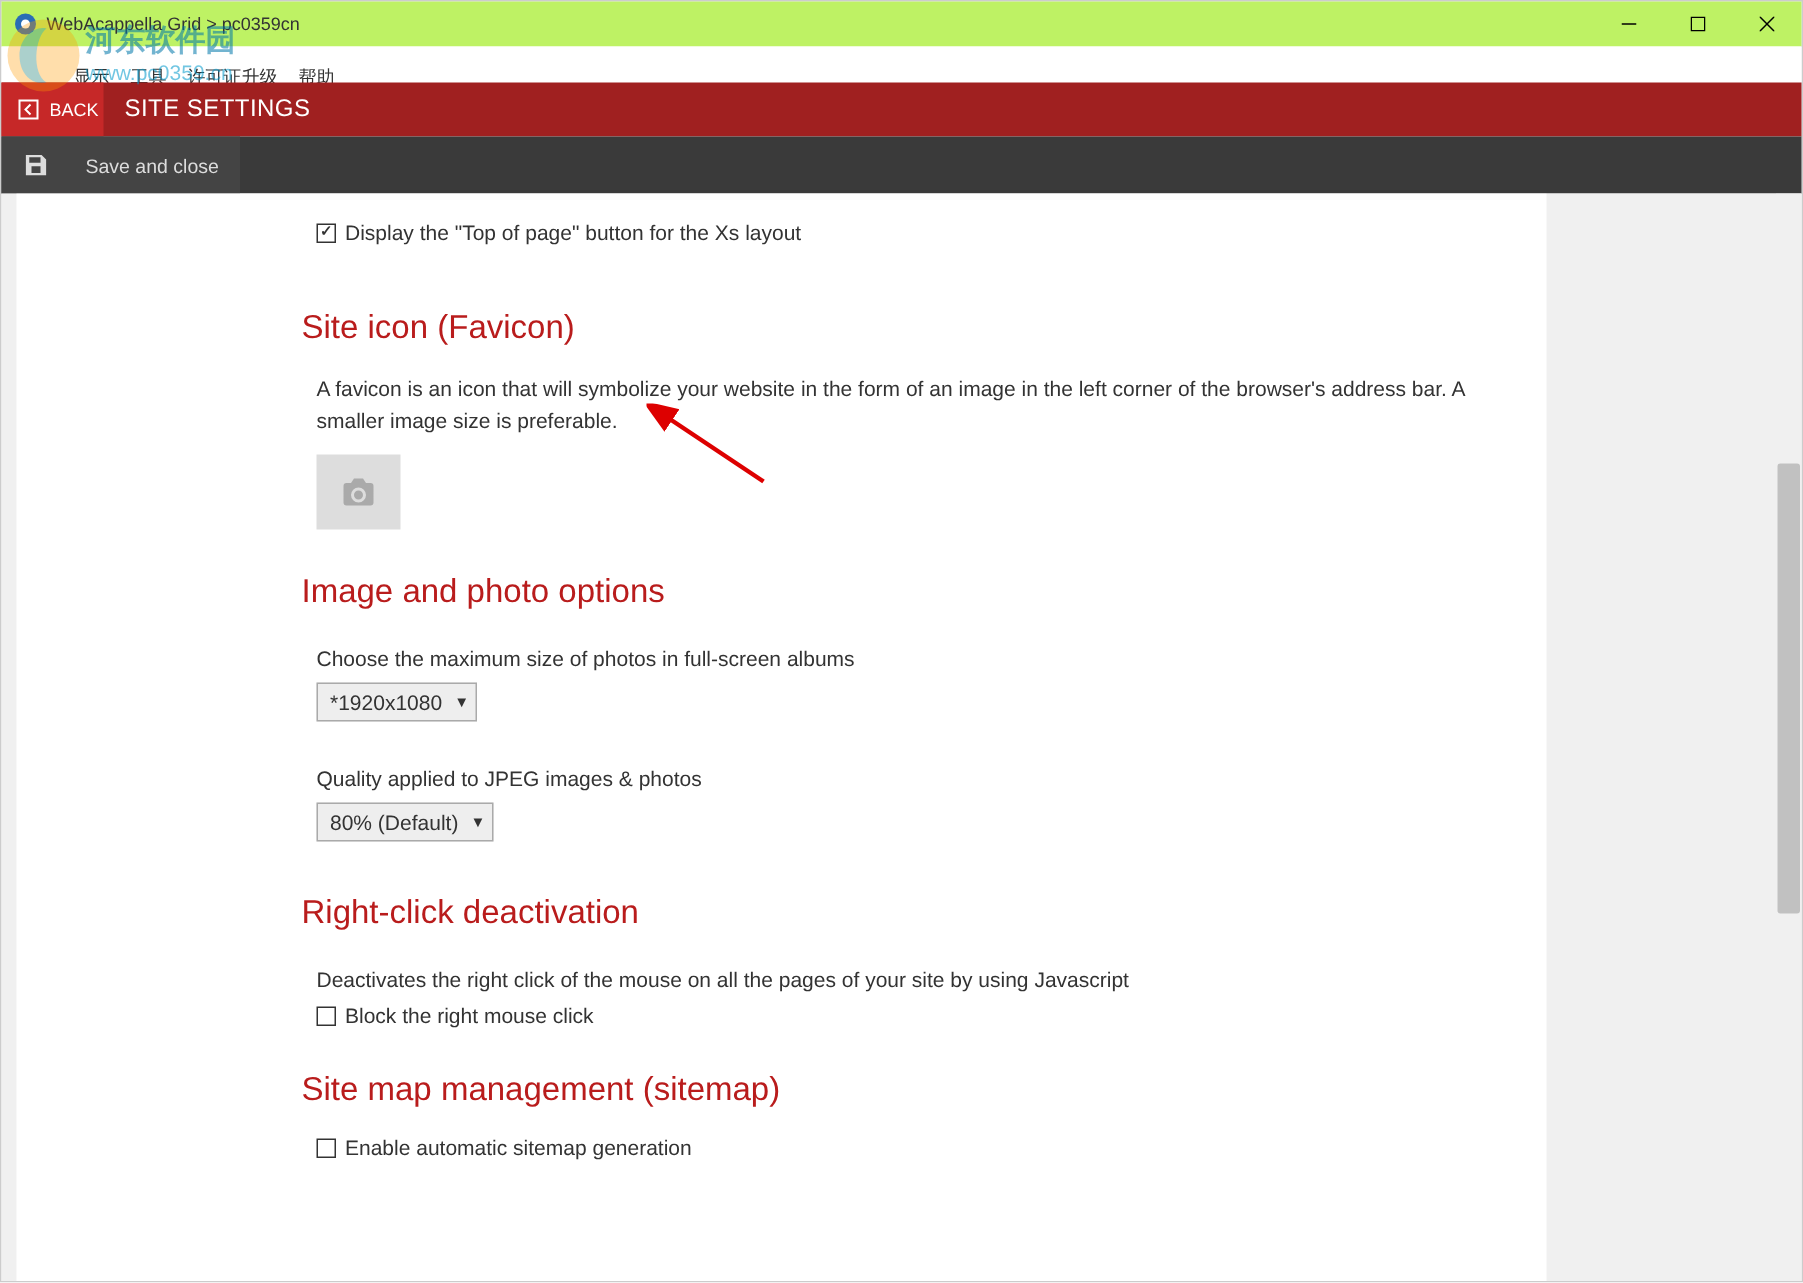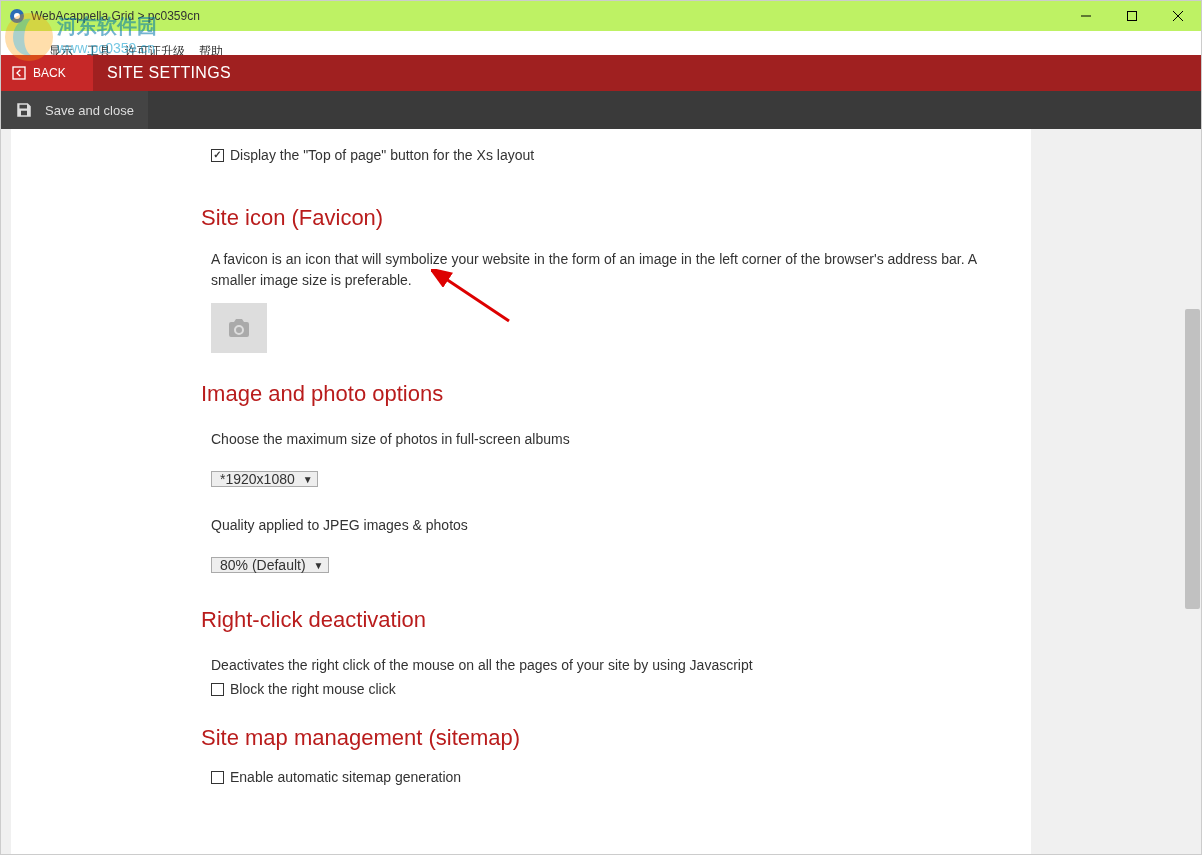--- a/index.html
+++ b/index.html
@@ -10,44 +10,44 @@
 .titlebar-icon { width: 16px; height: 16px; margin-right: 6px; }
 .titlebar-text { font-size: 12px; color: #333; flex: 1; }
 .titlebar-controls { display: flex; }
 .titlebar-btn { width: 46px; height: 30px; display: flex; align-items: center; justify-content: center; font-size: 14px; color: #333; }
 .titlebar-btn svg { width: 10px; height: 10px; }
 
 .menubar { height: 24px; display: flex; align-items: center; padding-left: 48px; gap: 14px; background: #fff; }
 .menubar-item { font-size: 12px; color: #333; cursor: pointer; margin-top: 16px; }
 
 .redbar { height: 36px; background: #a02020; display: flex; align-items: stretch; }
-.back-btn { width: 92px; background: #c62828; display: flex; align-items: center; gap: 6px; padding-left: 10px; color: #fff; font-size: 12px; font-weight: 500; cursor: pointer; }
+.back-btn { width: 68px; background: #c62828; display: flex; align-items: center; gap: 6px; padding-left: 10px; color: #fff; font-size: 12px; font-weight: 500; cursor: pointer; }
 .back-btn svg { width: 16px; height: 16px; fill: #fff; }
 .redbar-title { display: flex; align-items: center; padding-left: 14px; color: #fff; font-size: 16px; letter-spacing: 0.3px; }
 
 .toolbar2 { height: 38px; background: #3a3a3a; display: flex; align-items: stretch; }
-.save-btn { display: flex; align-items: center; gap: 12px; padding: 0 14px; color: #ddd; font-size: 13px; cursor: pointer; background: #444; }
+.save-btn { display: flex; align-items: center; gap: 24px; padding: 0 14px; color: #ddd; font-size: 13px; cursor: pointer; background: #444; }
 .save-btn svg { width: 18px; height: 18px; fill: #ddd; }
 
 .content-wrap { flex: 1; display: flex; background: #f0f0f0; overflow: hidden; position: relative; }
 .content { flex: 1; margin: 0 170px 0 10px; background: #fff; overflow-y: auto; padding: 18px 0 30px 0; }
 .scrollbar { position: absolute; right: 0; top: 0; bottom: 0; width: 17px; background: #f0f0f0; }
 .scroll-thumb { position: absolute; right: 1px; width: 15px; top: 180px; height: 300px; background: #c1c1c1; border-radius: 2px; }
 .checkline { display: flex; align-items: center; gap: 6px; padding-left: 200px; margin-bottom: 42px; font-size: 14px; color: #333; }
 .checkbox { width: 13px; height: 13px; border: 1px solid #333; display: inline-flex; align-items: center; justify-content: center; font-size: 10px; line-height: 1; }
 .checkbox.checked::after { content: "✓"; font-weight: bold; }
 
 .h2 { font-size: 22px; font-weight: 400; color: #b91c1c; padding-left: 190px; margin-top: 28px; margin-bottom: 18px; }
 .para { font-size: 14px; color: #333; padding-left: 200px; padding-right: 40px; line-height: 1.5; margin-bottom: 12px; }
 .sublabel { font-size: 14px; color: #333; padding-left: 200px; margin-bottom: 8px; margin-top: 24px; }
 
 .imgplace { width: 56px; height: 50px; background: #ddd; margin-left: 200px; display: flex; align-items: center; justify-content: center; margin-bottom: 10px; }
 .imgplace svg { width: 24px; height: 20px; fill: #aaa; }
 
-.dropdown { margin-left: 200px; margin-bottom: 6px; display: inline-flex; align-items: center; border: 1px solid #aaa; background: #eee; height: 16px; padding: 0 4px 0 8px; font-size: 14px; color: #333; cursor: pointer; margin-top: 16px; }
+.dropdown { margin-left: 200px; margin-bottom: 6px; display: inline-flex; align-items: center; border: 1px solid #aaa; background: #eee; height: 26px; padding: 0 4px 0 8px; font-size: 14px; color: #333; cursor: pointer; }
 .dropdown .caret { margin-left: 8px; font-size: 10px; }
 
 .watermark { position: absolute; top: 6px; left: 0; pointer-events: none; opacity: 0.55; }
 
 .arrow-annot { position: absolute; top: 268px; left: 430px; pointer-events: none; }
 </style>
 </head>
 <body>
 
 <div class="window">

